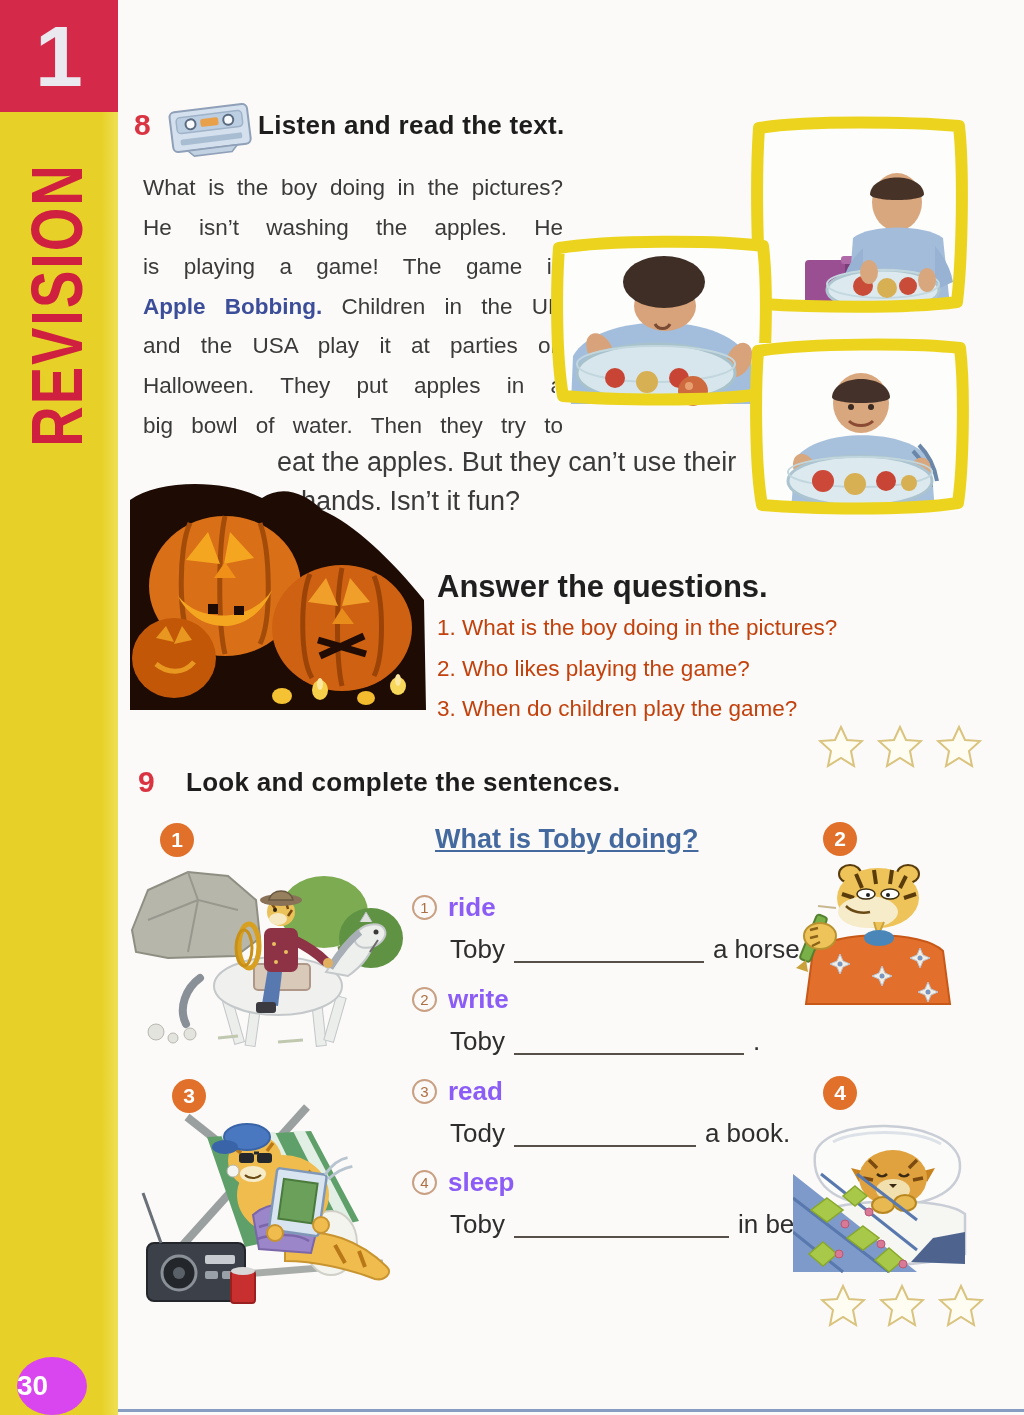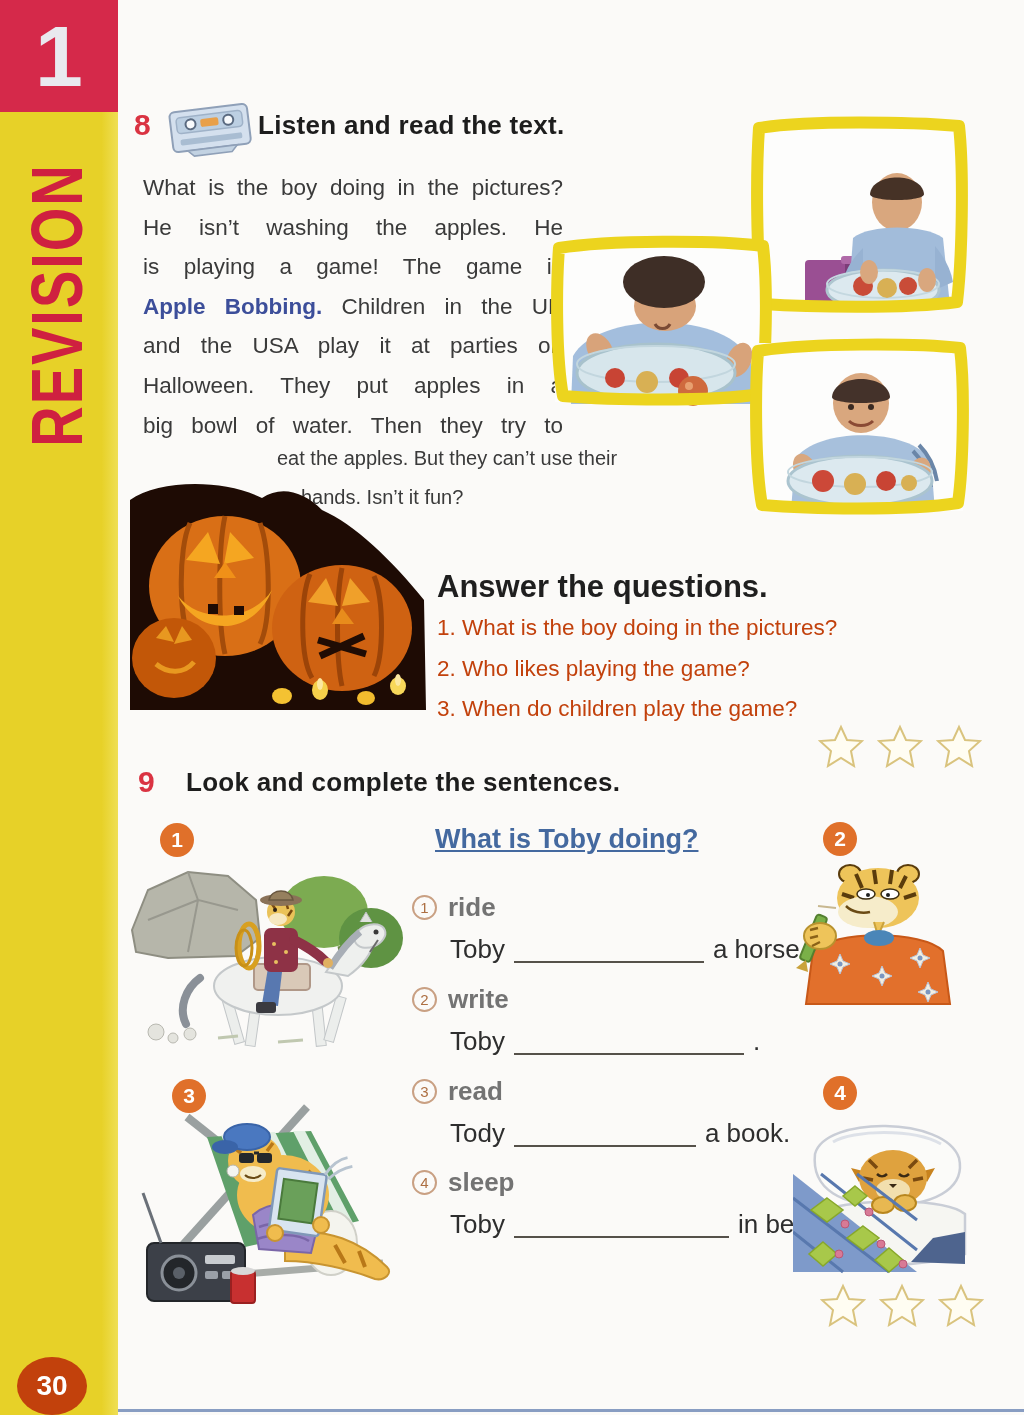--- a/index.html
+++ b/index.html
@@ -8,51 +8,51 @@
 
   
   .sidebar{position:absolute;left:0;top:0;width:118px;height:1415px;
            background:linear-gradient(90deg,#e7d128 0%,#e7d128 86%,#efdf55 100%);}
   .unit-box{position:absolute;left:0;top:0;width:118px;height:112px;background:#d5294a;
             display:flex;align-items:center;justify-content:center;}
   .unit-box span{color:#e9e9ef;font-size:86px;font-weight:bold;line-height:1;}
   .revision{position:absolute;left:57px;top:305px;
             transform:translate(-50%,-50%) rotate(-90deg) scale(1,1.28);
             font-size:56px;font-weight:bold;color:#cf2040;letter-spacing:2px;white-space:nowrap;}
-  .page-num{position:absolute;left:17px;top:1357px;width:70px;height:58px;background:#c2410c;
-            border-radius:50%;display:flex;align-items:center;justify-content:center;
+  .page-num{position:absolute;left:17px;top:1357px;width:70px;height:58px;background:#d946ef;
+            border-radius:50%;display:flex;align-items:center;justify-content:flex-start;
             color:#ffffff;font-size:28px;font-weight:bold;}
   .bottom-line{position:absolute;left:118px;top:1409px;width:906px;height:3px;background:#6b86b4;opacity:.8;}
 
   
   .ex-num{position:absolute;font-size:30px;font-weight:bold;color:#da3342;}
   .ex-title{position:absolute;font-size:26px;font-weight:bold;color:#1d1d1d;letter-spacing:.3px;text-align:center;}
 
   
   .para{position:absolute;left:143px;top:168px;width:420px;font-size:22.5px;color:#3a3a3a;}
   .para .jline{height:39.6px;line-height:39.6px;text-align:justify;text-align-last:justify;white-space:nowrap;}
   .hl-blue{color:#3c4e9a;font-weight:bold;}
-  .free-line{position:absolute;font-size:20px;color:#3a3a3a;white-space:nowrap;}
+  .free-line{position:absolute;font-size:27px;color:#3a3a3a;white-space:nowrap;}
 
   .questions{position:absolute;left:437px;top:566px;}
   .q-title{font-size:31px;font-weight:bold;color:#1f1f1f;line-height:42px;}
   .q-item{font-size:22.5px;color:#c2410c;line-height:40.5px;}
 
   
   .star-row{position:absolute;display:flex;gap:13px;}
 
   
   .toby-heading{position:absolute;left:435px;top:824px;font-size:27px;font-weight:bold;color:#44699f;text-decoration:underline;}
   .badge{position:absolute;width:34px;height:34px;border-radius:50%;background:#e0702a;
          display:flex;align-items:center;justify-content:center;
          color:#fff;font-size:21px;font-weight:bold;}
   .vrow{position:absolute;left:412px;display:flex;align-items:center;gap:11px;}
   .vnum{width:25px;height:25px;border:2px solid #c9a083;border-radius:50%;box-sizing:border-box;
         display:flex;align-items:center;justify-content:center;color:#ad6f42;font-size:15px;}
-  .vword{font-size:26px;font-weight:bold;color:#737373;}
+  .vword{font-size:26px;font-weight:bold;color:#8b5cf6;}
   .srow{position:absolute;left:450px;font-size:26px;color:#2e2e2e;white-space:nowrap;}
   .blank{display:inline-block;border-bottom:2px solid #55514a;vertical-align:-5px;margin:0 9px;}
   .b190{width:190px;} .b230{width:230px;} .b182{width:182px;} .b215{width:215px;}
 
   .abs{position:absolute;}
 </style>
 </head>
 <body>
 
 <div class="page">

